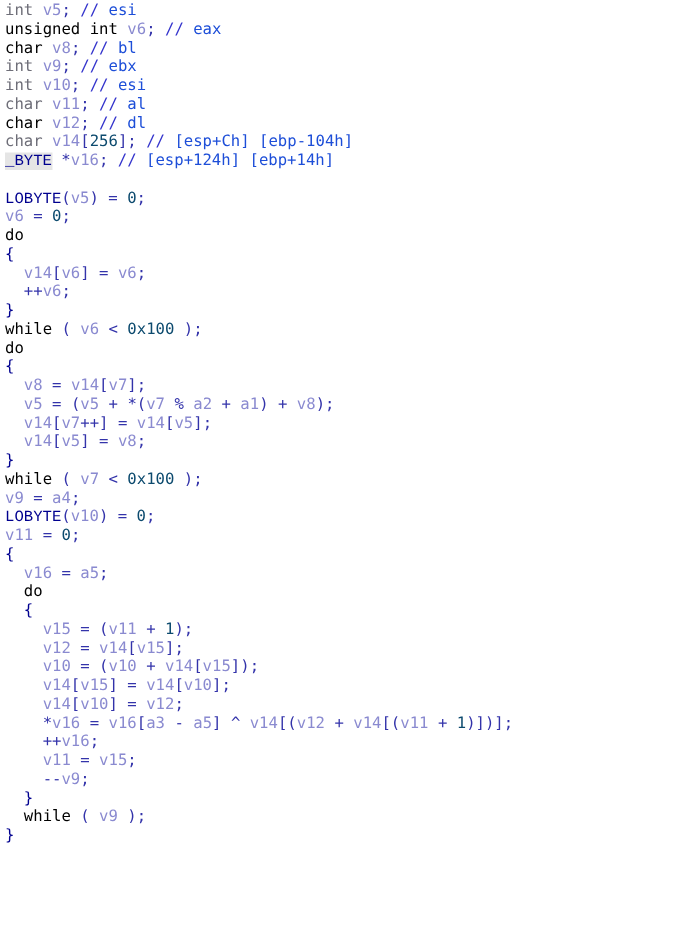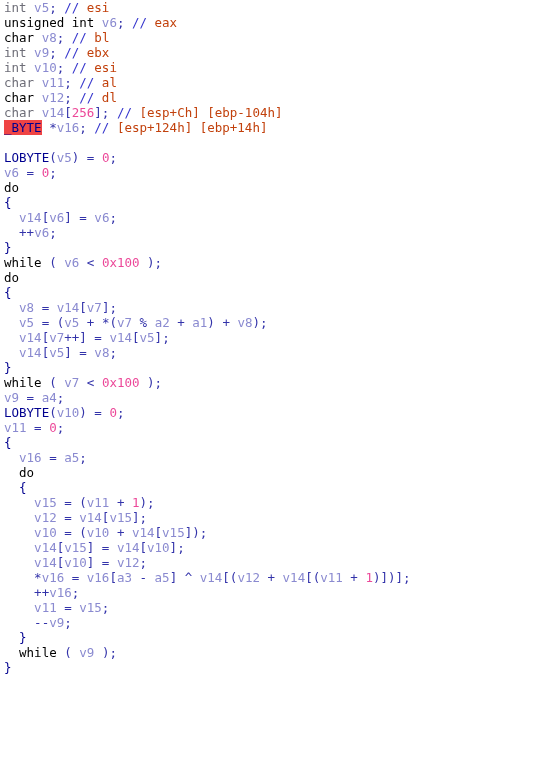--- a/index.html
+++ b/index.html
@@ -29,26 +29,26 @@
     padding-left: 4px;
     letter-spacing: 0px;
   }
   .code-line.blank { }
 
   
   .tok-kw      { color: #000000; }        
   .tok-kw-int  { color: #6e6e78; }        
   .tok-var     { color: #8a8ad0; }        
   .tok-punct   { color: #3333aa; }        
-  .tok-num     { color: #ec4899; }        
-  .tok-fn      { color: #00008f; }        
+  .tok-num     { color: #0c4a6e; }        
+  .tok-fn      { color: #00008f; font-family: Liberation Mono, monospace; }        
   .tok-cmt-slash { color: #3333cc; }      
-  .tok-cmt     { color: #c2410c; }        
+  .tok-cmt     { color: #1d4ed8; }        
   .tok-brace   { color: #00008f; }        
-  .hl-yellow   { background: #ef4444; color: #00008f; }
+  .hl-yellow   { background: #e5e5e5; color: #00008f; font-family: Liberation Mono, monospace; }
 </style>
 </head>
 <body>
 
 <div id="pseudocode-view">
   <div id="code-body">
       <div class="code-line"><span class="tok-kw-int">int</span><span class="tok-punct"> </span><span class="tok-var">v5</span><span class="tok-punct">;</span><span class="tok-punct"> </span><span class="tok-cmt-slash">//</span><span class="tok-cmt"> esi</span></div>
       <div class="code-line"><span class="tok-kw">unsigned</span><span class="tok-punct"> </span><span class="tok-kw">int</span><span class="tok-punct"> </span><span class="tok-var">v6</span><span class="tok-punct">;</span><span class="tok-punct"> </span><span class="tok-cmt-slash">//</span><span class="tok-cmt"> eax</span></div>
       <div class="code-line"><span class="tok-kw">char</span><span class="tok-punct"> </span><span class="tok-var">v8</span><span class="tok-punct">;</span><span class="tok-punct"> </span><span class="tok-cmt-slash">//</span><span class="tok-cmt"> bl</span></div>
       <div class="code-line"><span class="tok-kw-int">int</span><span class="tok-punct"> </span><span class="tok-var">v9</span><span class="tok-punct">;</span><span class="tok-punct"> </span><span class="tok-cmt-slash">//</span><span class="tok-cmt"> ebx</span></div>

